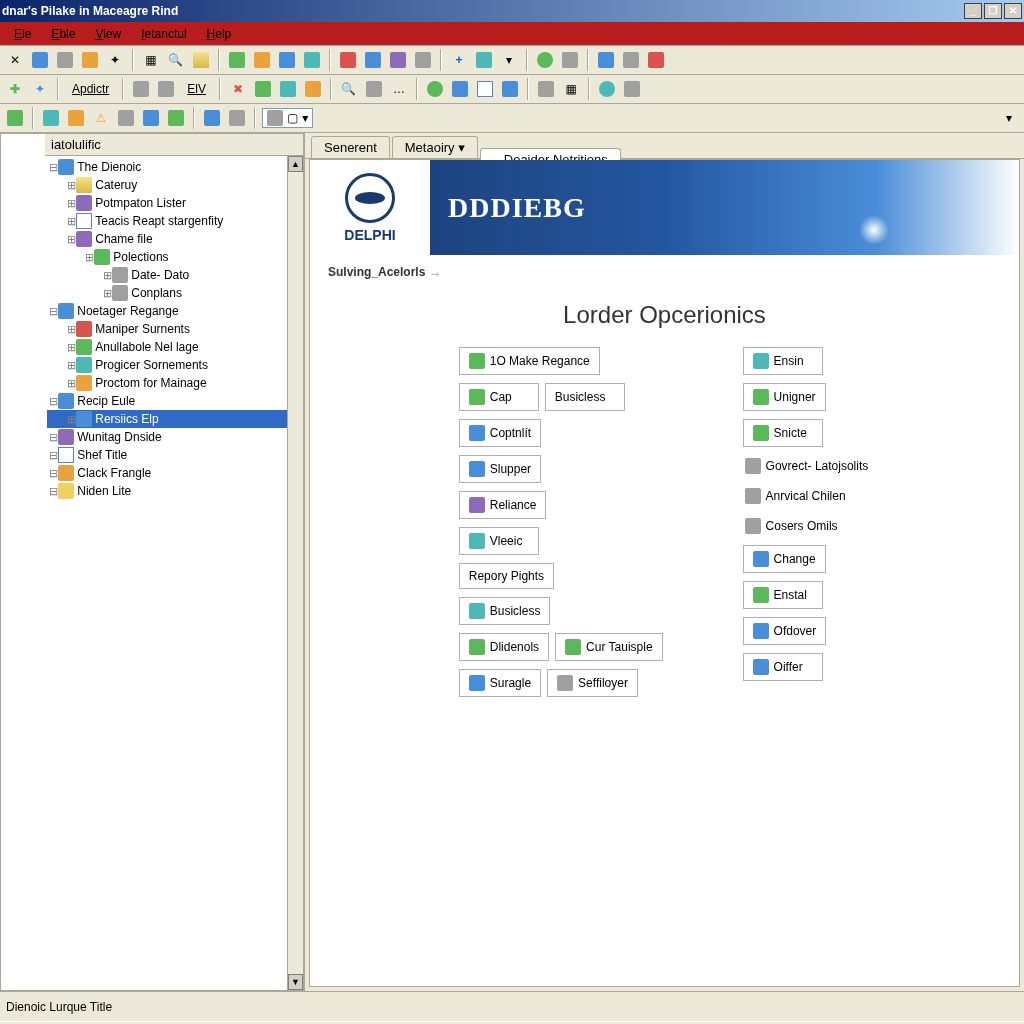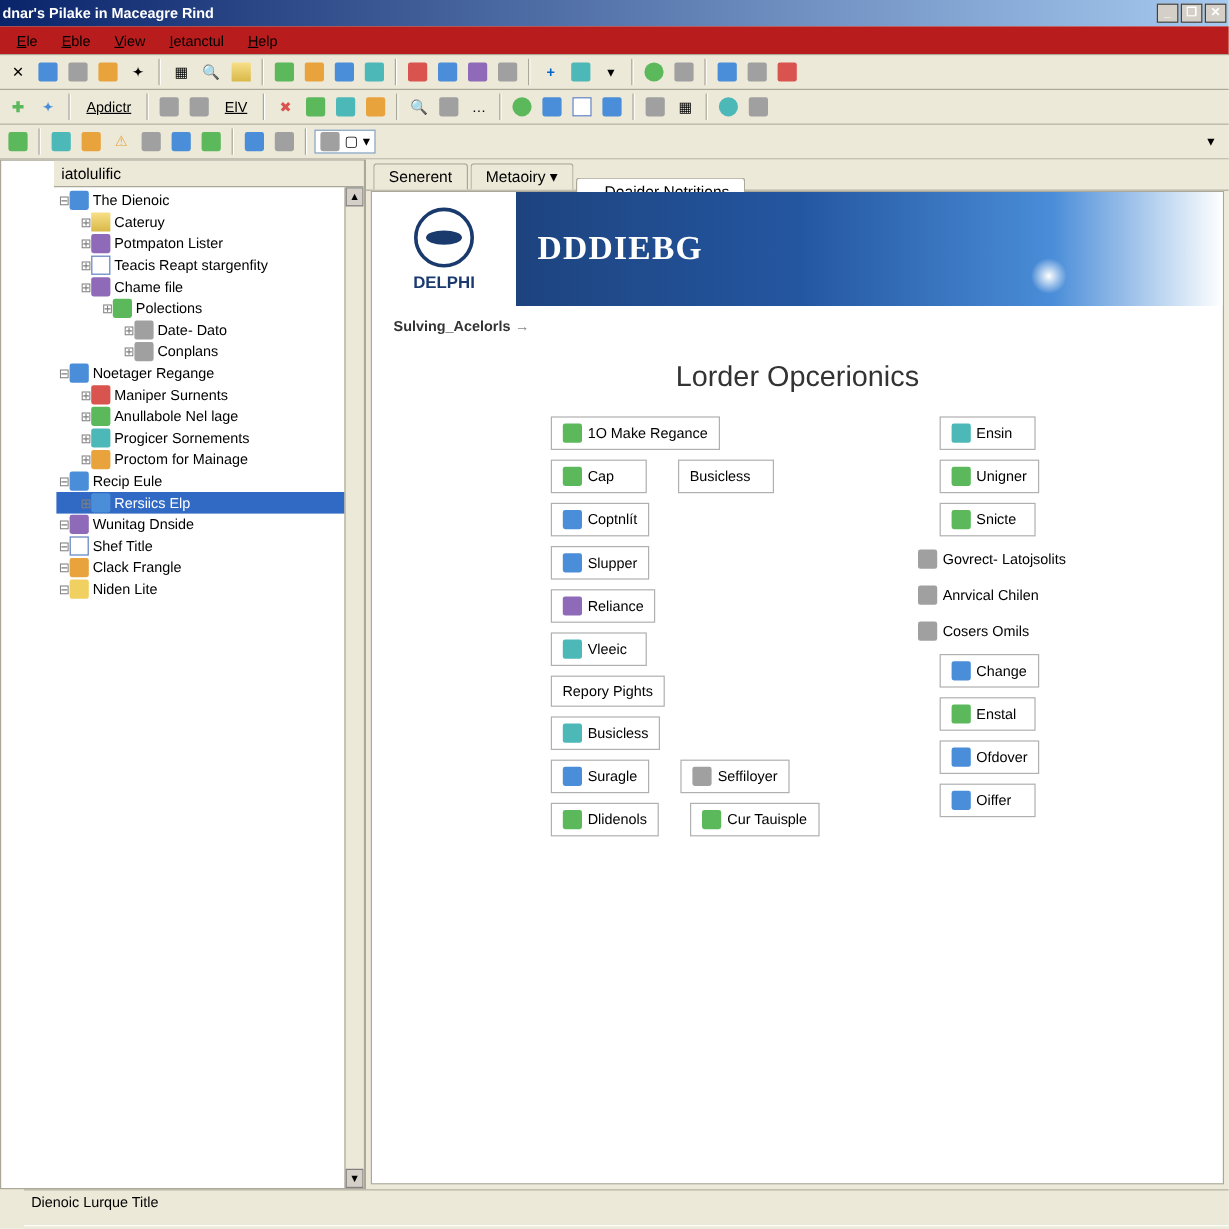--- a/index.html
+++ b/index.html
@@ -35,25 +35,25 @@
 .logo-box { background:white; width:120px; height:95px; display:flex; flex-direction:column; align-items:center; justify-content:center; }
 .logo-circle { width:50px; height:50px; border:3px solid #1a3a6e; border-radius:50%; position:relative; display:flex; align-items:center; justify-content:center;}
 .logo-circle::before { content:''; width:30px; height:12px; background:#1a3a6e; border-radius:50%; }
 .banner-title { font-size: 28px; font-weight: bold; margin-left: 18px; letter-spacing: 1px; font-family: "Times New Roman", serif;}
 .flare { position:absolute; right:130px; top:55px; width:30px; height:30px; background:radial-gradient(circle,white 0%,rgba(255,255,255,0) 70%); }
 .breadcrumb { padding: 8px 18px; color: #333; font-weight: bold; font-size:14px;}
 .breadcrumb-arrow { color:#888; }
 .page-heading { text-align: center; font-size: 24px; color: #333; padding: 14px 0 18px 0; font-weight:normal;}
 .card-grid { display: flex; justify-content: center; gap: 80px; padding: 0 30px 20px 30px; }
 .card-col { display: flex; flex-direction: column; gap: 8px; align-items: flex-start; }
-.card-btn { border: 1px solid #b0b0b0; background: white; padding: 5px 9px; display: flex; align-items: center; gap: 5px; cursor: pointer; min-width: 80px; font-size:14px;margin-left:20px;}
+.card-btn { border: 1px solid #b0b0b0; background: white; padding: 5px 9px; display: flex; align-items: center; gap: 5px; cursor: pointer; min-width: 80px; font-size:14px;}
 .card-plain { padding: 3px 2px; display: flex; align-items: center; gap: 5px; font-size:14px; cursor:pointer;}
 .card-icon { width: 16px; height: 16px; display: inline-block; }
 .card-row { display:flex; gap:6px; }
-.bottom-status { background:#ece9d8; border-top:1px solid #aca899; padding:3px 6px; display:flex; gap:6px; height:30px;margin-left:20px;}
+.bottom-status { background:#ece9d8; border-top:1px solid #aca899; padding:3px 6px; display:flex; align-items:center; gap:6px; height:30px;}
 
 .i-blue { background:#4a8dd8; border-radius:2px;}
 .i-green { background:#5bb85b; border-radius:2px;}
 .i-orange { background:#e8a33d; border-radius:2px;}
 .i-red { background:#d9534f; border-radius:2px;}
 .i-purple { background:#8e6ab8; border-radius:2px;}
 .i-yellow { background:#f0d060; border-radius:2px;}
 .i-teal { background:#4db8b8; border-radius:2px;}
 .i-gray { background:#a0a0a0; border-radius:2px;}
 .i-folder { background:linear-gradient(to bottom,#f8e088,#d8b848); border-radius:1px;}
@@ -420,36 +420,36 @@
             </div>
             <div class="card-btn">
               <span>Repory Pights</span>
             </div>
             <div class="card-btn">
               <span class="card-icon i-teal"></span>
               <span>Busicless</span>
             </div>
             <div class="card-row">
               <div class="card-btn">
+                <span class="card-icon i-green"></span>
+                <span>Dlidenols</span>
+              </div>
+              <div class="card-btn">
+                <span class="card-icon i-green"></span>
+                <span>Cur Tauisple</span>
+              </div>
+            </div>
+            <div class="card-row">
+              <div class="card-btn">
                 <span class="card-icon i-blue"></span>
                 <span>Suragle</span>
               </div>
               <div class="card-btn">
                 <span class="card-icon i-gray"></span>
                 <span>Seffiloyer</span>
-              </div>
-            </div>
-            <div class="card-row">
-              <div class="card-btn">
-                <span class="card-icon i-green"></span>
-                <span>Dlidenols</span>
-              </div>
-              <div class="card-btn">
-                <span class="card-icon i-green"></span>
-                <span>Cur Tauisple</span>
               </div>
             </div>
           </div>
         <div class="card-col" id="col-right">
             <div class="card-btn">
               <span class="card-icon i-teal"></span>
               <span>Ensin</span>
             </div>
             <div class="card-btn">
               <span class="card-icon i-green"></span>

